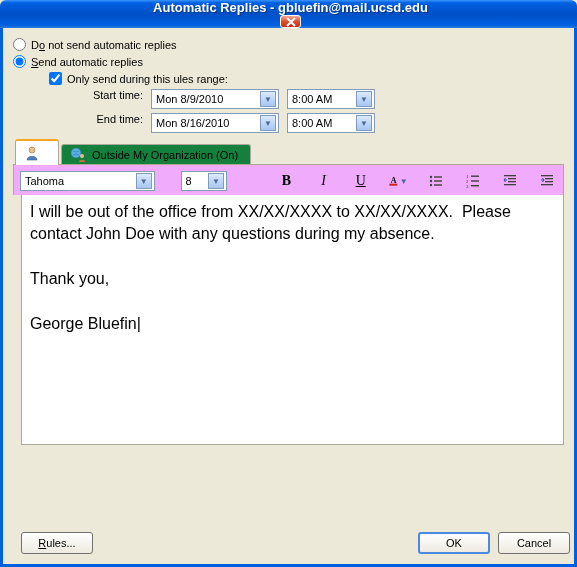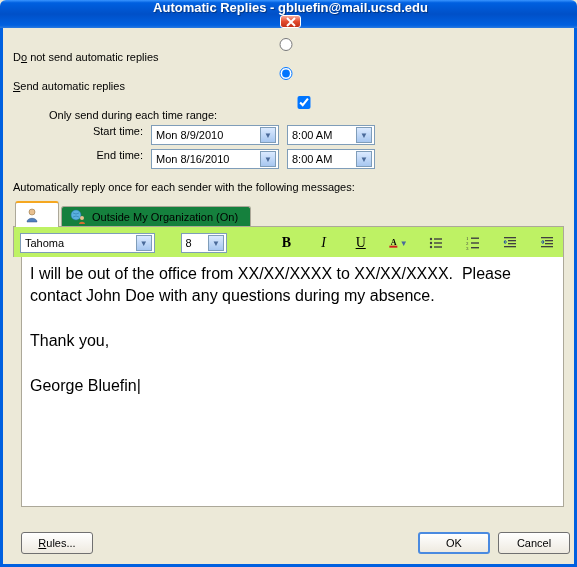--- a/index.html
+++ b/index.html
@@ -41,22 +41,22 @@
     border-left: 3px solid #0060e0;
     border-right: 3px solid #0060e0;
     border-bottom: 3px solid #0060e0;
     background: #ece9d8;
     height: 539px;
     padding: 10px 10px 8px 10px;
     position: relative;
   }
   .radio-row, .check-row {
     display: flex;
+    align-items: center;
     margin-bottom: 4px;
-    flex-direction: column;
   }
   .radio-row input, .check-row input { margin: 0 5px 0 0; }
   .indent1 { margin-left: 36px; }
   .time-row {
     display: flex;
     margin: 4px 0 4px 60px;
   }
   .time-row .lbl {
     width: 70px;
     text-align: right;
@@ -108,21 +108,21 @@
     border-top: 2px solid #f5a720;
     position: relative;
     top: 1px;
     height: 26px;
   }
   .tab .icon {
     width: 16px; height: 16px; margin-right: 6px;
     display: inline-flex; align-items: center; justify-content: center;
   }
   .toolbar {
-    background: #bef264;
+    background: #f0abfc;
     border-left: 1px solid #aca899;
     border-right: 1px solid #aca899;
     padding: 6px 6px 4px 6px;
     display: flex;
     align-items: center;
     gap: 18px;
   }
   .font-combo { width: 140px; }
   .size-combo { width: 48px; }
   .tbtn {
@@ -188,21 +188,21 @@
     <span>D<span class="underline-access">o</span> not send automatic replies</span>
   </div>
 
   <div class="radio-row">
     <input type="radio" name="ar" checked="" style="">
     <span><span class="underline-access">S</span>end automatic replies</span>
   </div>
 
   <div class="check-row indent1">
     <input type="checkbox" checked="" style="">
-    <span>Only send during each time range:</span>
+    <span>Only send during this ules range:</span>
   </div>
 
   <div class="time-row">
     <span class="lbl">Start time:</span>
     <div class="combo date-combo">
       <span class="val">Mon 8/9/2010</span>
       <span class="arrow">▼</span>
     </div>
     <div class="combo time-combo">
       <span class="val">8:00 AM</span>
@@ -215,21 +215,20 @@
     <div class="combo date-combo">
       <span class="val">Mon 8/16/2010</span>
       <span class="arrow">▼</span>
     </div>
     <div class="combo time-combo">
       <span class="val">8:00 AM</span>
       <span class="arrow">▼</span>
     </div>
   </div>
 
-  <div class="section-label">Automatically reply once for each sender with the following messages:</div>
 
   <div class="tabs">
     <div class="tab active">
       <span class="icon">
         <svg width="16" height="16" viewBox="0 0 16 16">
           <circle cx="8" cy="5" r="3" fill="#e8c090" stroke="#806030" stroke-width="0.5"></circle>
           <path d="M3 15 C3 10 13 10 13 15 Z" fill="#5080c0" stroke="#305080" stroke-width="0.5"></path>
         </svg>
       </span>
     </div>

